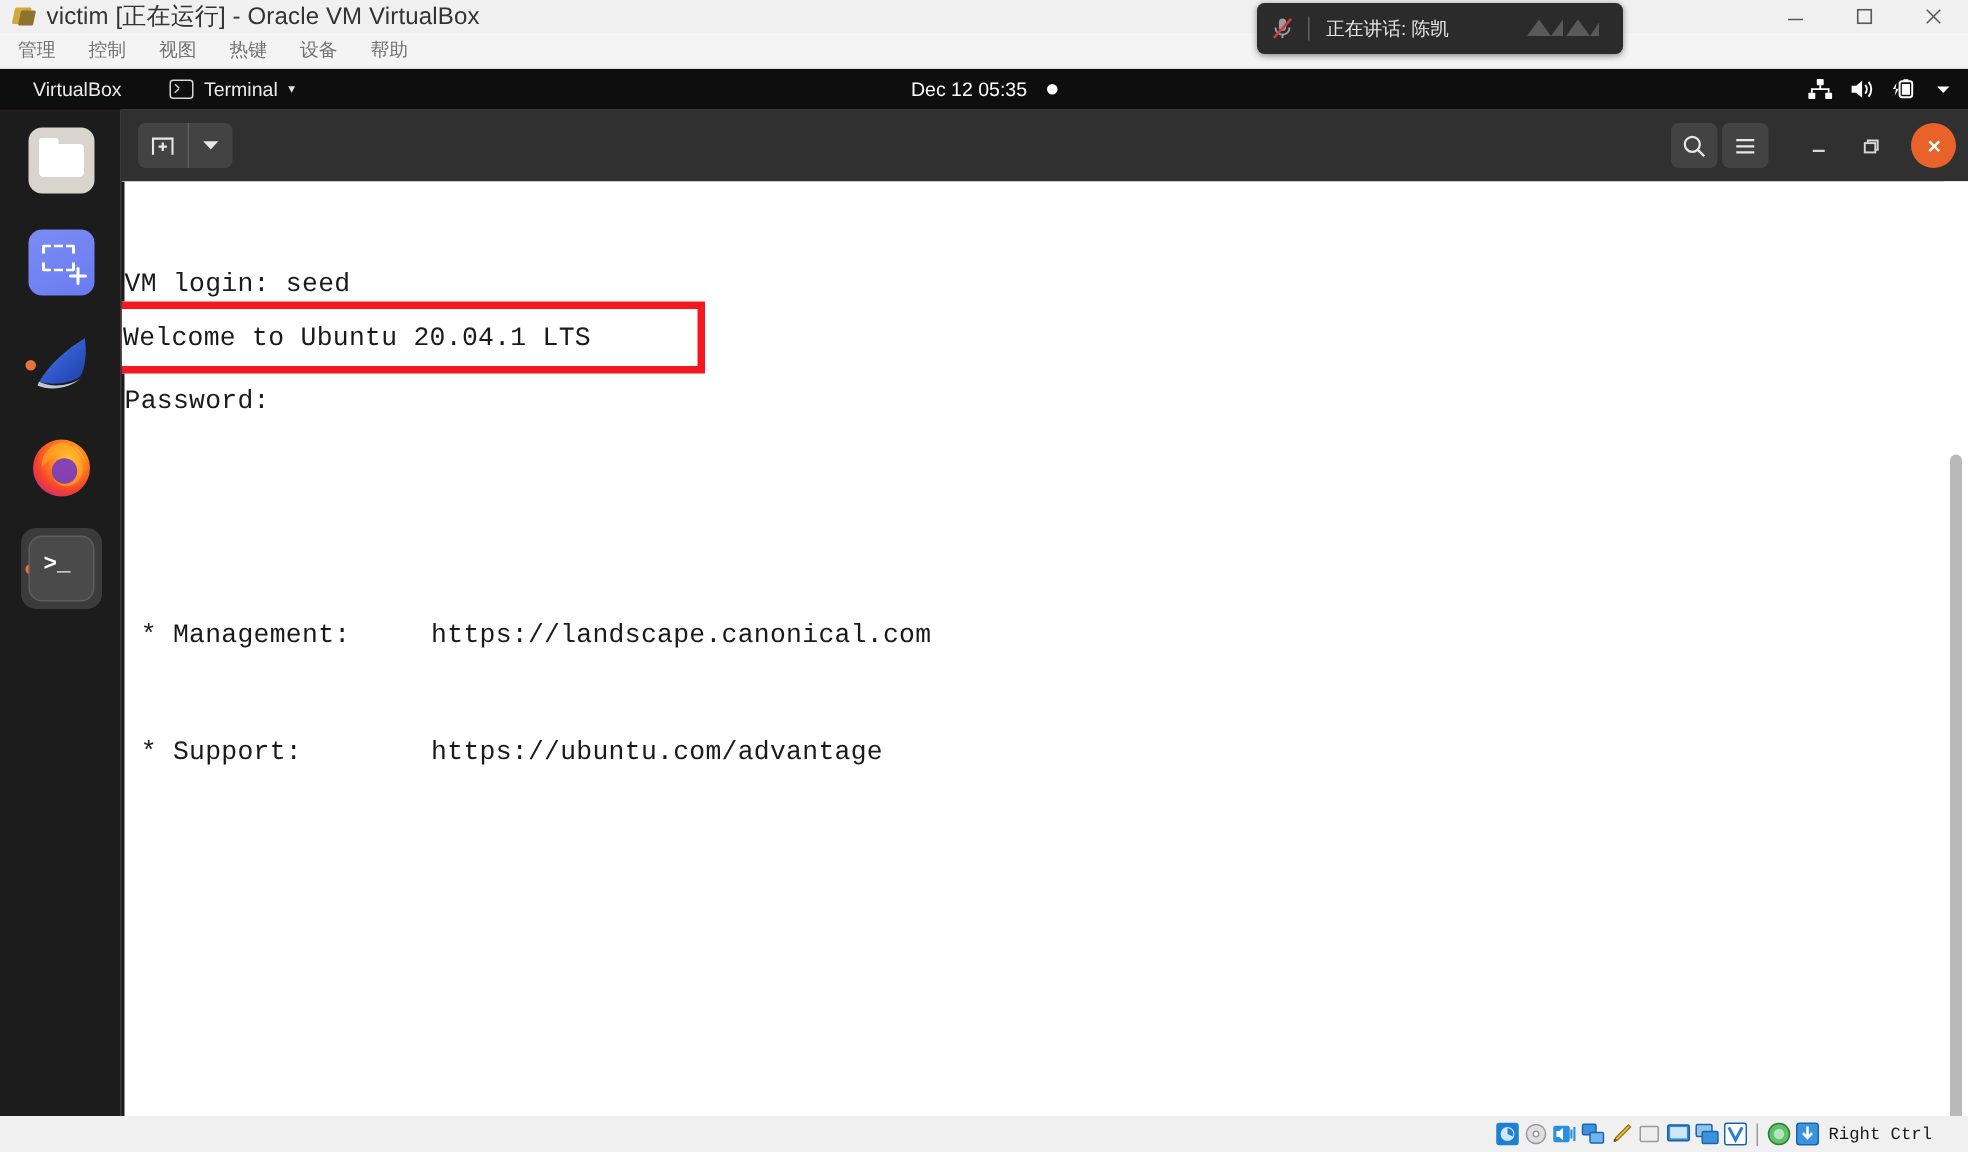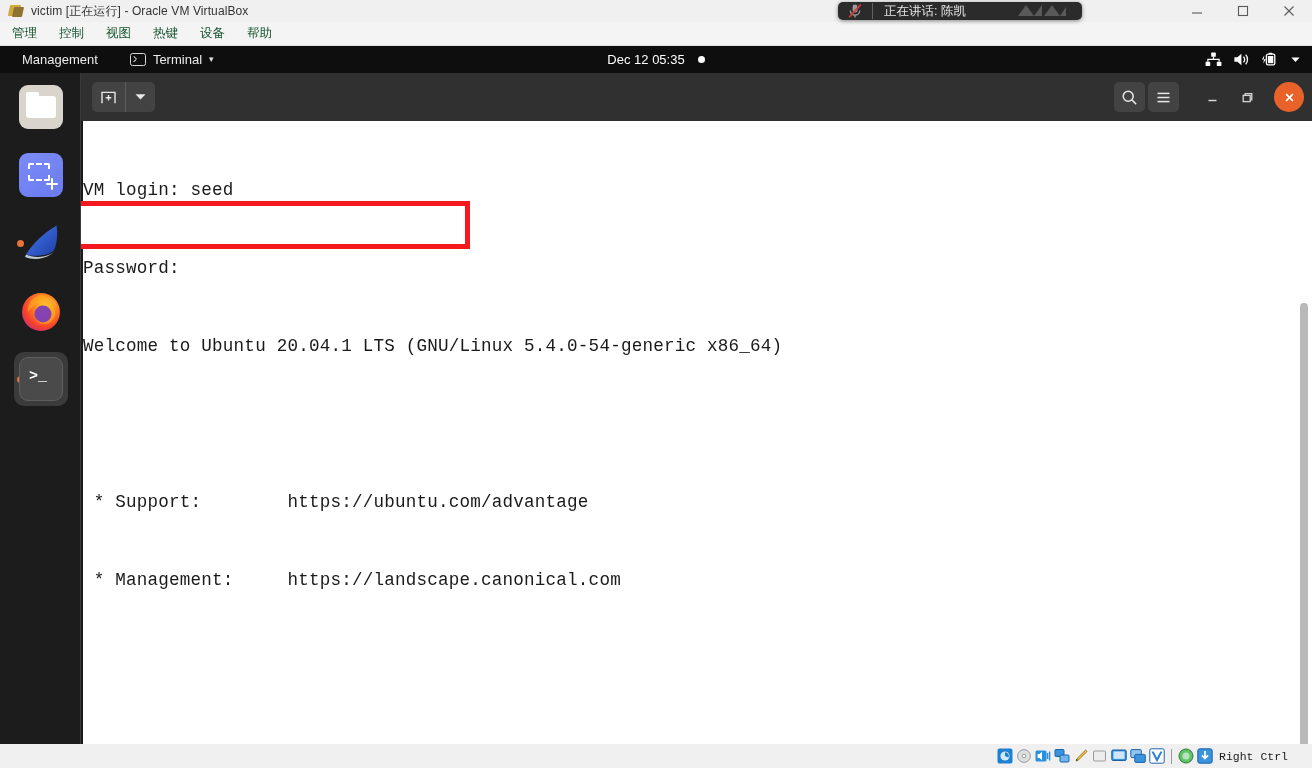--- a/index.html
+++ b/index.html
@@ -45,21 +45,21 @@
     border-radius: 1px;
   }
   .vbox-title-icon .sq2 {
     position: absolute; left: 5px; top: 4px;
     width: 10px; height: 10px;
     background: #8e7230;
     transform: skewX(-12deg);
     border-radius: 1px;
   }
   .vbox-title-text {
-    font-size: 12px;
+    font-size: 16px;
     color: #333333;
     letter-spacing: 0.1px;
     white-space: nowrap;
   }
   .vbox-win-controls {
     position: absolute;
     right: 0; top: 0;
     height: 22px;
     display: flex;
     align-items: stretch;
@@ -79,30 +79,30 @@
     width: 1312px; height: 24px;
     background: #f4f4f4;
     display: flex;
     align-items: center;
     padding-left: 12px;
     box-sizing: border-box;
     border-bottom: 1px solid #e2e2e2;
   }
   .vbox-menu-item {
     font-size: 12.5px;
-    color: #14532d;
+    color: #737373;
     margin-right: 22px;
     white-space: nowrap;
   }
 
   
   .meeting-overlay {
     position: absolute;
     left: 838px; top: 2px;
-    width: 244px; height: 18px;
+    width: 244px; height: 34px;
     background: #2b2b2b;
     border-radius: 5px;
     display: flex;
     align-items: center;
     z-index: 60;
     box-shadow: 0 1px 4px rgba(0,0,0,0.45);
     overflow: hidden;
   }
   .meeting-mic {
     width: 34px;
@@ -562,21 +562,21 @@
       <svg width="52" height="22" viewBox="0 0 52 22">
         <path d="M2 16 L10 5 L18 16 L26 5 L26 16 Z" fill="#cfcfcf"></path>
         <path d="M28 16 L36 5 L44 16 L50 7 L50 16 Z" fill="#cfcfcf"></path>
       </svg>
     </div>
   </div>
 
   <div class="guest">
 
     <div class="gnome-panel">
-      <div class="gp-activities">Management</div>
+      <div class="gp-activities">VirtualBox</div>
       <div class="gp-app">
         <span class="gp-app-icon"></span>
         <span>Terminal</span>
         <span class="gp-caret">▾</span>
       </div>
       <div class="gp-clock">
         <div class="gp-clock-inner">
           <span class="gp-clock-text">Dec 12  05:35</span>
           <span class="gp-clock-dot"></span>
         </div>
@@ -730,24 +730,23 @@
           </div>
         </div>
       </div>
 
       <div class="term-body">
         <div class="term-leftbar"></div>
 
         <div class="term-text">
           <div class="term-line">VM login: seed</div>
           <div class="term-line">Password:</div>
-          <div class="term-line">Welcome to Ubuntu 20.04.1 LTS (GNU/Linux 5.4.0-54-generic x86_64)</div>
           <div class="term-line"></div>
+          <div class="term-line"> * Management:     https://landscape.canonical.com</div>
           <div class="term-line"> * Support:        https://ubuntu.com/advantage</div>
-          <div class="term-line"> * Management:     https://landscape.canonical.com</div>
           <div class="term-line"></div>
           
           
           
           
           
           
           
           
           
@@ -760,20 +759,21 @@
           
         </div>
       </div>
 
       <div class="term-scroll-track">
         <div class="term-scroll-thumb"></div>
       </div>
     </div>
 
     <div class="annot-box"></div>
+    <div class="annot-text">Welcome to Ubuntu 20.04.1 LTS</div>
 
   </div>
 
   <div class="vbox-statusbar">
     <div class="sb-icons">
 
       <span class="sb-ic">
         <svg width="16" height="16" viewBox="0 0 16 16">
             <rect x="0.5" y="0.5" width="15" height="15" rx="2" fill="#1f7fd0"></rect>
             <circle cx="8" cy="8" r="4.6" fill="#cfe8fb"></circle>

